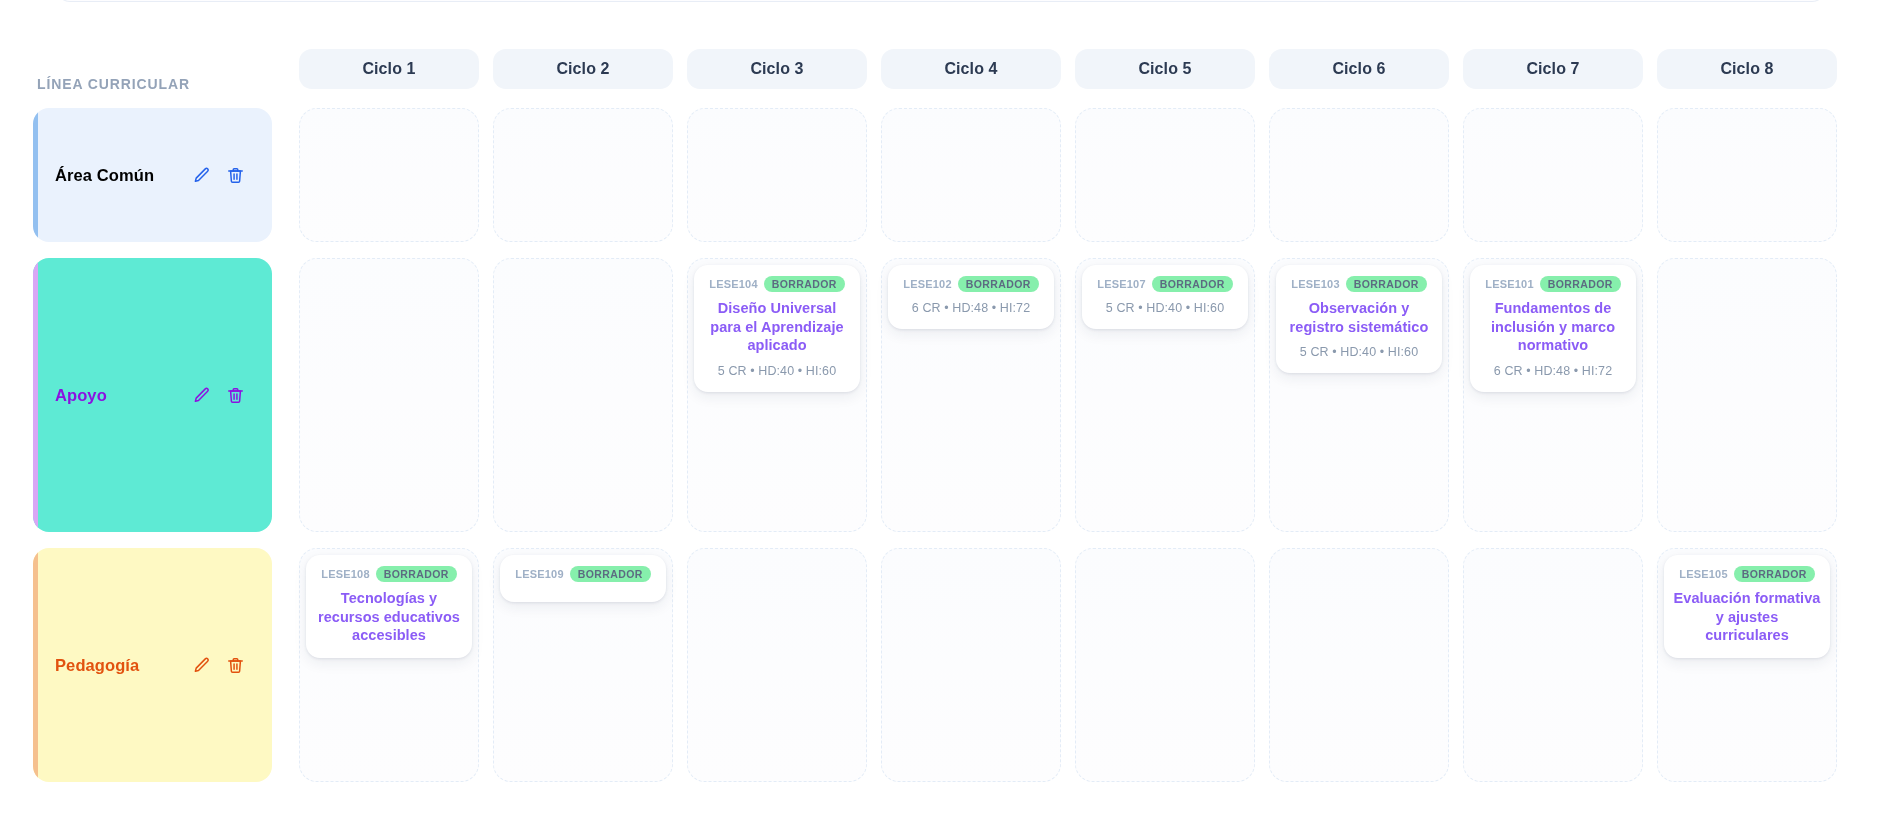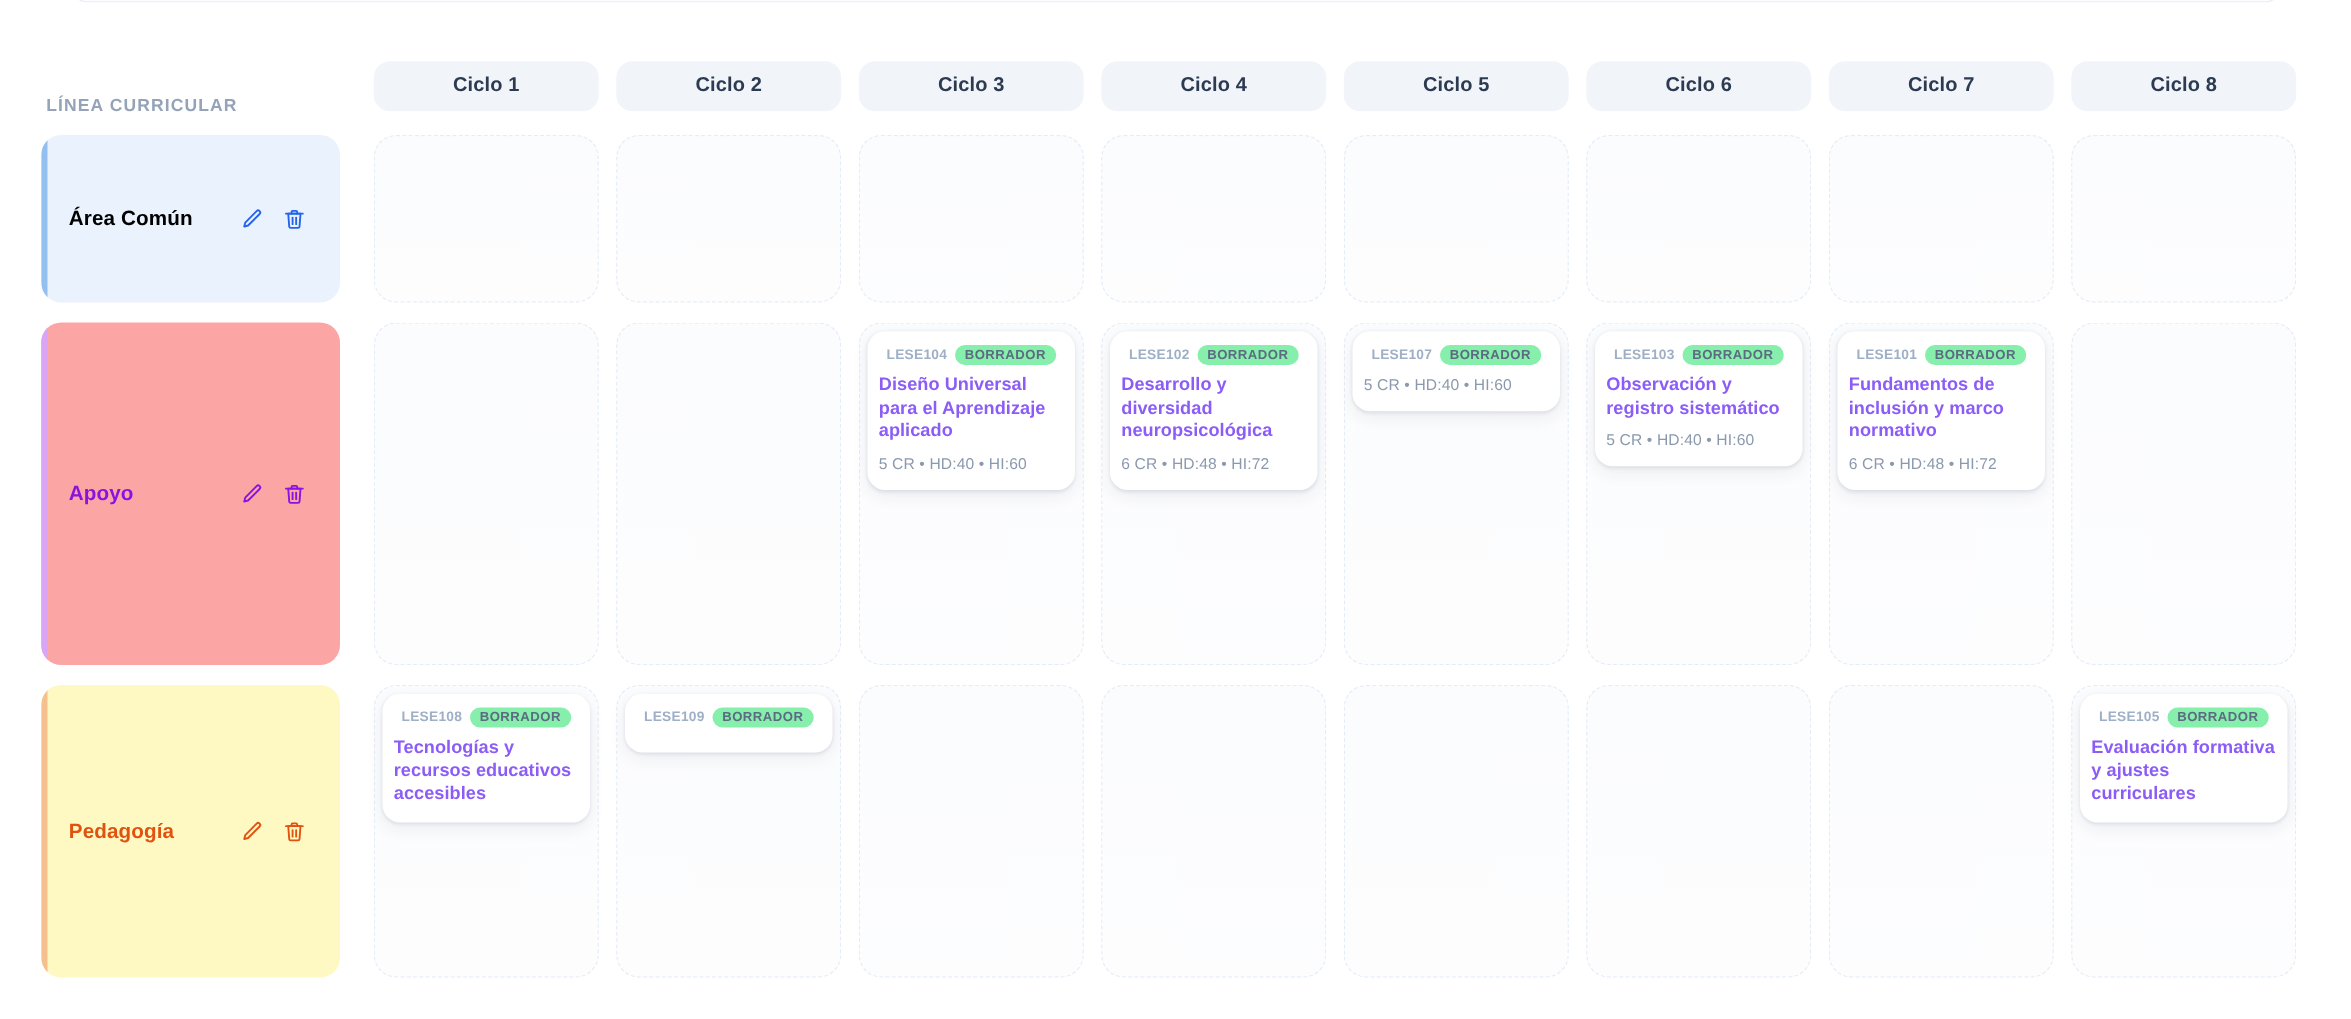--- a/index.html
+++ b/index.html
@@ -146,20 +146,21 @@
     align-items: stretch;
     padding: 6px;
   }
 
   
   .course-card {
     background: #ffffff;
     border-radius: 14px;
     box-shadow: 0 1px 3px rgba(23,43,77,0.10), 0 5px 14px rgba(23,43,77,0.07);
     padding: 11px 9px 13px;
+    text-align: center;
     cursor: grab;
   }
   .card-meta {
     display: flex;
     align-items: center;
     justify-content: center;
     gap: 6px;
     margin-bottom: 7px;
   }
   .card-code {
@@ -270,21 +271,21 @@
           </div>
           <div class="drop-cell">
             <div class="dropzone"></div>
           </div>
           <div class="drop-cell">
             <div class="dropzone"></div>
           </div>
         </div>
         <div class="grid-row body-row" style="height: 290px;">
           <div class="line-label-cell">
-            <div class="line-card" style="background: #fca5a5;">
+            <div class="line-card" style="background: #5eead4;">
               <div class="accent" style="background: rgb(217, 166, 245);"></div>
               <span class="line-name" style="color: rgb(139, 18, 224);">Apoyo</span>
               <div class="line-actions">
                 <button class="icon-btn">
                   <svg width="19" height="19" viewBox="0 0 24 24" fill="none" stroke="#8b12e0" stroke-width="1.9" stroke-linecap="round" stroke-linejoin="round">
                     <path d="M16.8 3.6a2.1 2.1 0 0 1 3 3L8.2 18.2l-3.9 1 1-3.9z"></path>
                   </svg>
                 </button>
                 <button class="icon-btn">
                   <svg width="19" height="19" viewBox="0 0 24 24" fill="none" stroke="#8b12e0" stroke-width="1.9" stroke-linecap="round" stroke-linejoin="round">
@@ -316,21 +317,20 @@
               </div>
             </div>
           </div>
           <div class="drop-cell">
             <div class="dropzone">
               <div class="course-card">
                 <div class="card-meta">
                   <span class="card-code">LESE102</span>
                   <span class="card-status">BORRADOR</span>
                 </div>
-                <div class="card-title">Desarrollo y diversidad neuropsicológica</div>
                 <div class="card-hours">6 CR • HD:48 • HI:72</div>
               </div>
             </div>
           </div>
           <div class="drop-cell">
             <div class="dropzone">
               <div class="course-card">
                 <div class="card-meta">
                   <span class="card-code">LESE107</span>
                   <span class="card-status">BORRADOR</span>

